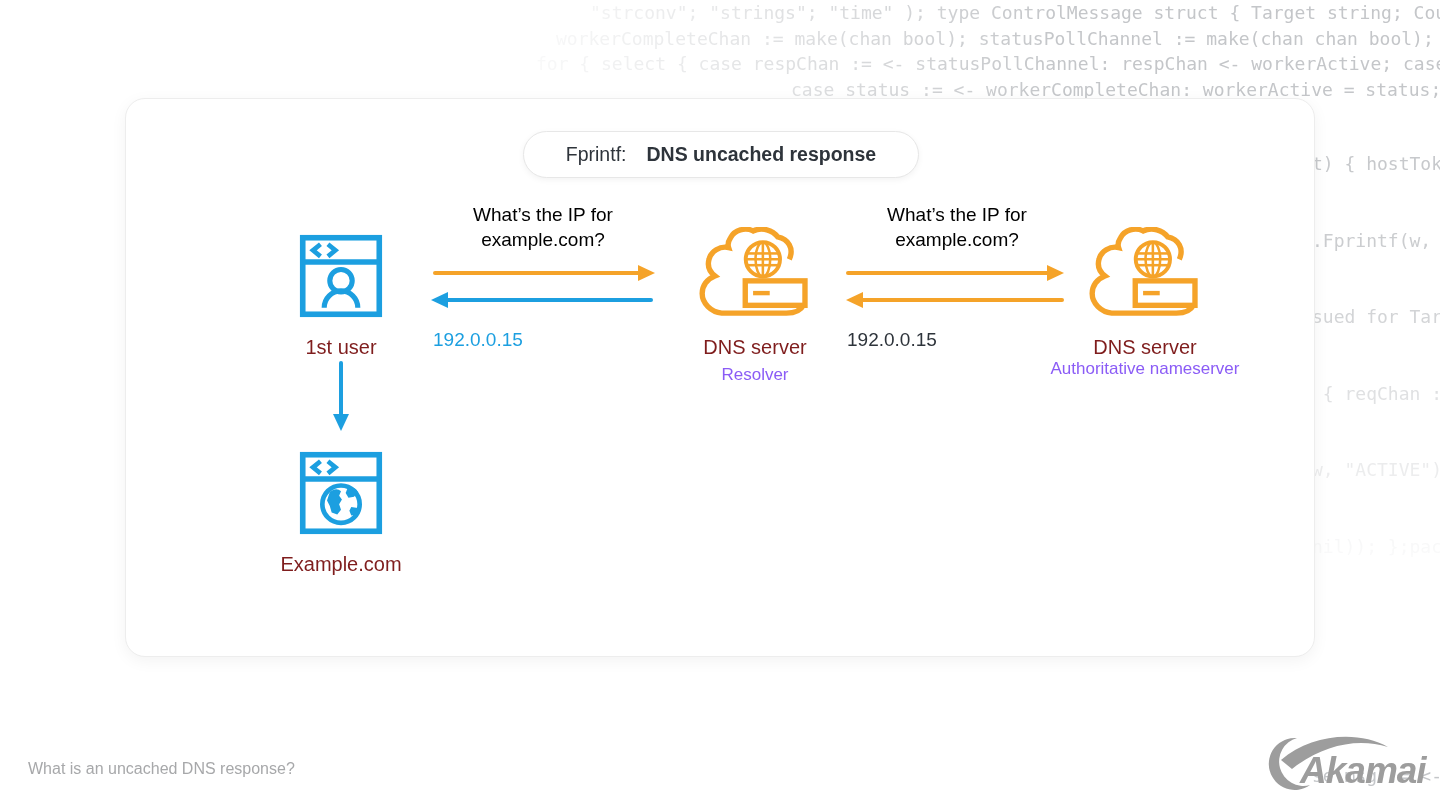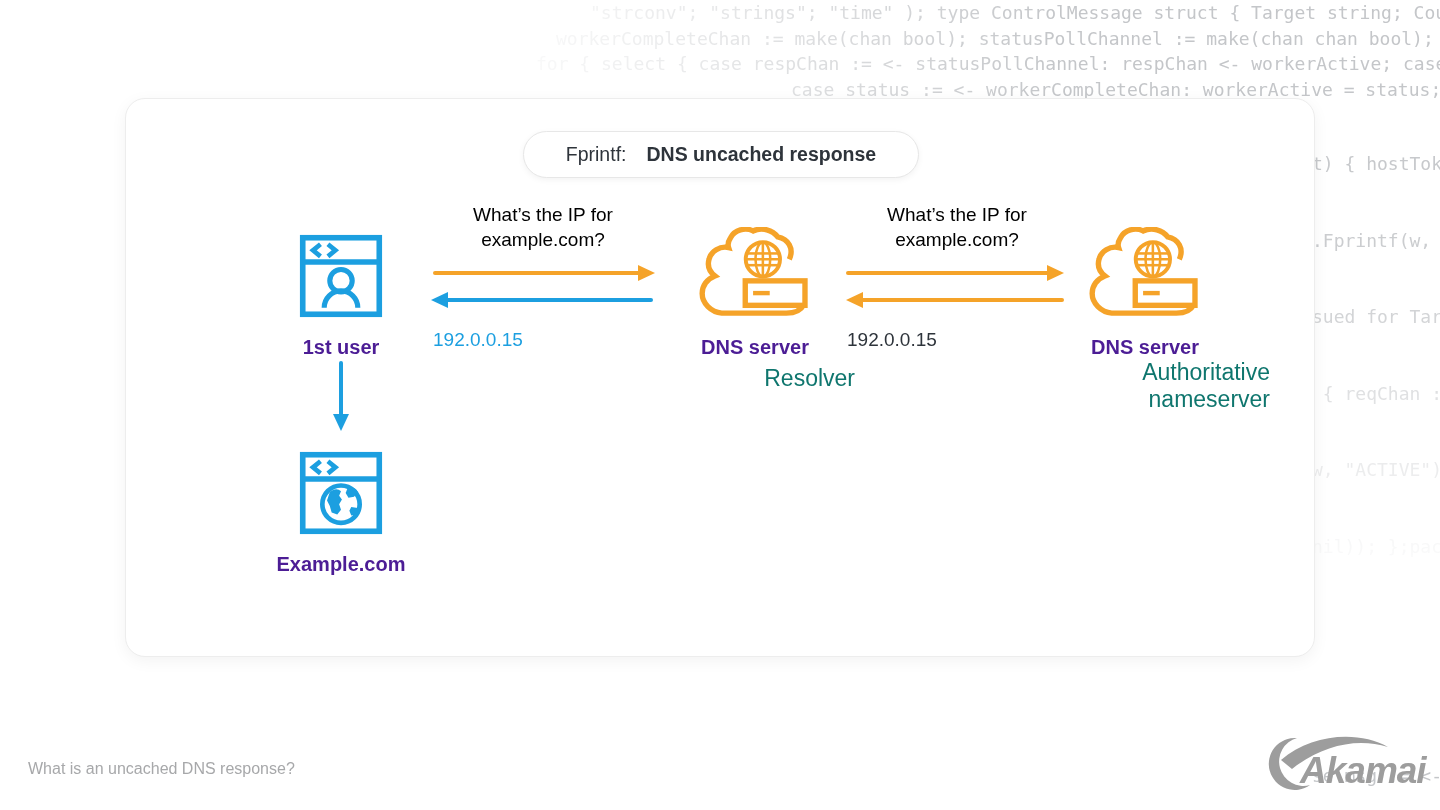--- a/index.html
+++ b/index.html
@@ -33,22 +33,22 @@
     background:linear-gradient(180deg,rgba(255,255,255,0) 0%,rgba(255,255,255,.15) 30%,#fff 80%,#fff 100%)}
 
   
   .card{position:absolute;left:125px;top:98px;width:1190px;height:559px;background:#fff;
         border:1px solid #ededed;border-radius:20px;box-shadow:0 4px 16px rgba(0,0,0,.05);z-index:2}
   .pill{position:absolute;left:397px;top:32px;width:396px;height:47px;background:#fff;
         border:1px solid #e7e7e7;border-radius:26px;box-shadow:0 2px 6px rgba(0,0,0,.05);
         display:flex;align-items:center;justify-content:center;font-size:19.5px;color:#2e343b}
   .pill b{font-weight:700;margin-left:20px}
 
-  .node-label{position:absolute;text-align:center;font-weight:700;font-size:20px;color:#4c1d95}
-  .node-sub{position:absolute;text-align:right;font-weight:400;font-size:23px;color:#0f766e}
+  .node-label{position:absolute;text-align:center;font-weight:400;font-size:20px;color:#7f1d1d}
+  .node-sub{position:absolute;text-align:center;font-weight:400;font-size:17px;color:#8b5cf6}
   .qtext{position:absolute;text-align:center;font-size:19px;line-height:25px;color:#000000}
   .answer{position:absolute;text-align:left;font-size:19px}
   .answer.blue{color:var(--blue)}
   .answer.dark{color:#2e343b}
 
   
   .arr{position:absolute;height:16px}
   .arr .shaft{position:absolute;top:6px;height:4px;border-radius:2px;background:var(--c)}
   .arr.right .shaft{left:0;right:13px}
   .arr.left  .shaft{left:13px;right:0}

